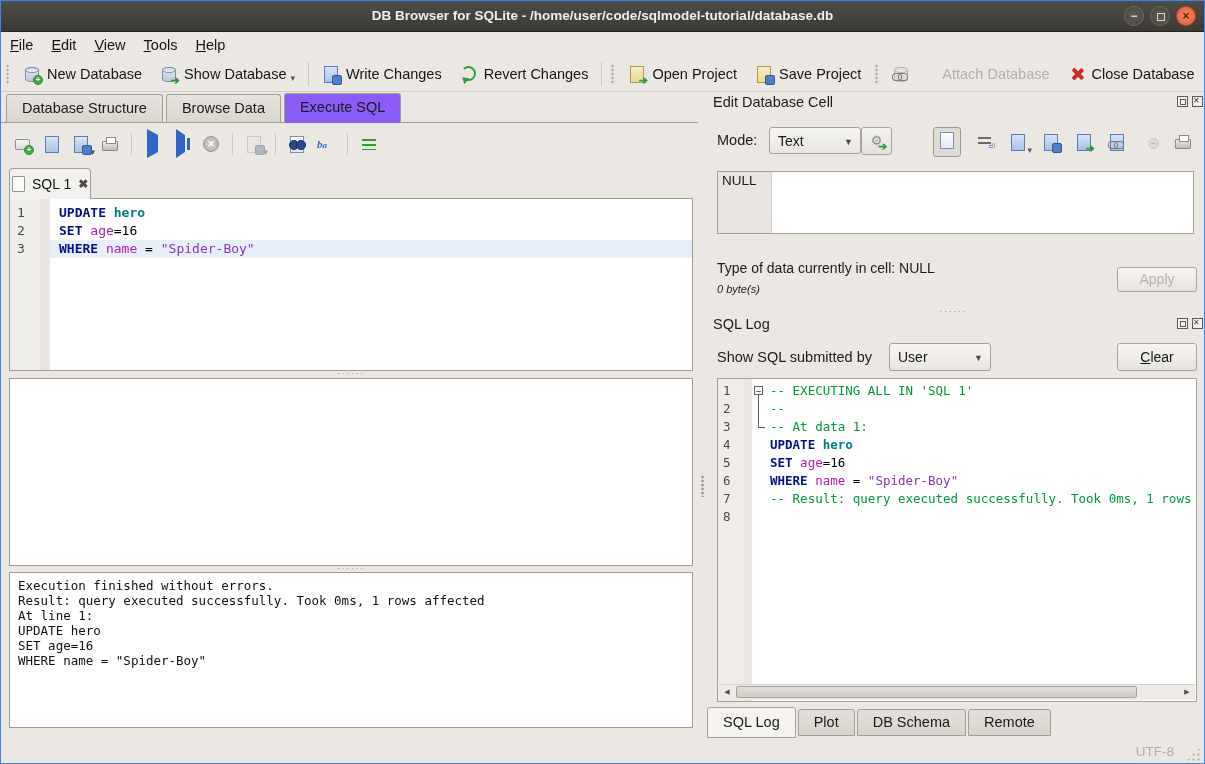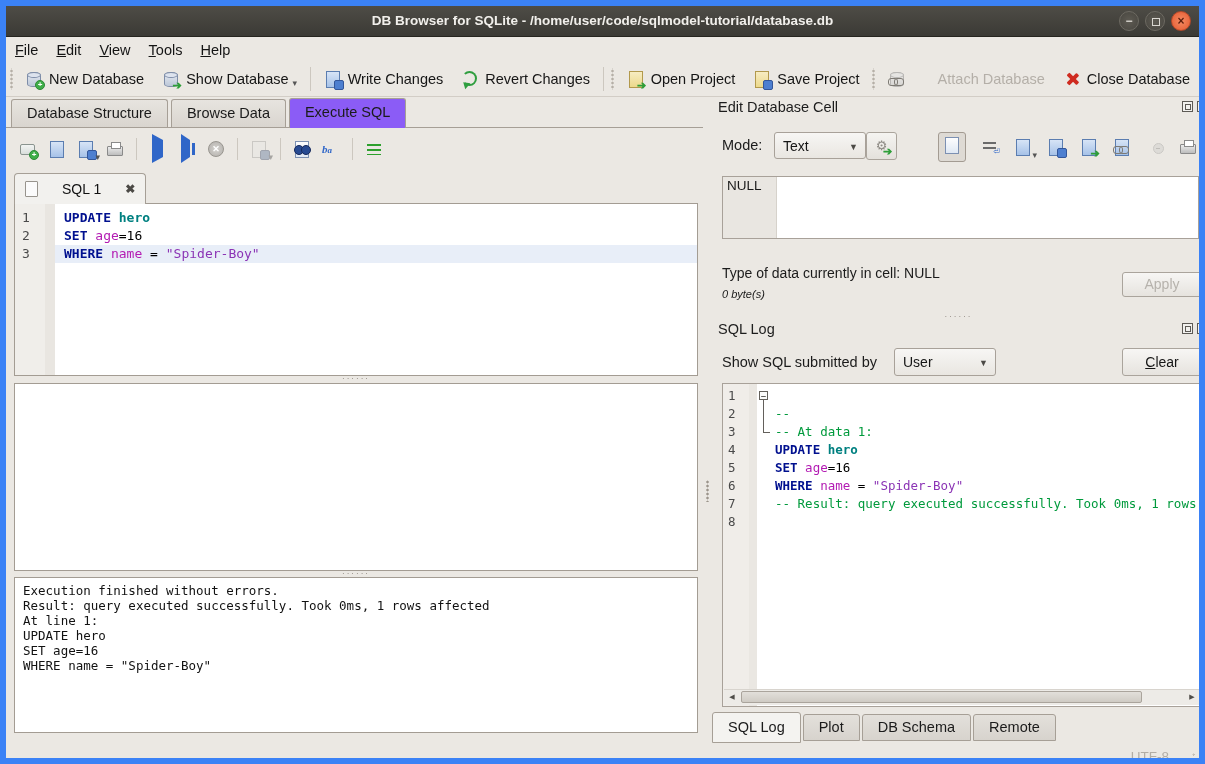--- a/index.html
+++ b/index.html
@@ -1,16 +1,16 @@
 <!DOCTYPE html>
 <html style="--kw: #00108f; --tbl: #008080; --id: #b31bb3; --str: #8b34b5; --com: #009a3c;"><head>
 <meta charset="utf-8">
 <style>
   html,body{margin:0;padding:0;background:#555;font-family:"Liberation Sans",sans-serif;}
-  .window{position:relative;width:1205px;height:764px;background:#ebe8e3;overflow:hidden;border:6px solid #3b82f6;box-sizing:border-box;}
+  .window{position:relative;width:1205px;height:764px;background:#ebe8e3;overflow:hidden;border:1px solid #3b82f6;box-sizing:border-box;}
 
   
   .titlebar{position:absolute;left:0;top:0;right:0;height:30px;background:linear-gradient(#4e4c46,#3b3a35);border-bottom:1px solid #26251f;}
   .title-text{position:absolute;left:120px;right:120px;top:0;height:30px;line-height:30px;text-align:center;color:#f1efeb;font-size:13.5px;font-weight:bold;white-space:nowrap;overflow:hidden;}
   .winbtns{position:absolute;right:8px;top:5px;display:flex;gap:6px;}
   .wbtn{width:20px;height:20px;border-radius:50%;background:radial-gradient(#5e5b53,#47453f);border:1px solid #6d6a62;box-sizing:border-box;position:relative;color:#d9d6d0;}
   .wbtn.close{background:radial-gradient(#f58b63,#e4592f);border-color:#b5492a;color:#5c1d0c;}
   .wbtn span{position:absolute;left:0;right:0;top:0;bottom:0;text-align:center;line-height:18px;font-size:12px;font-weight:bold;}
   .wbtn.max i{position:absolute;left:6px;top:6px;width:6px;height:6px;border:1.5px solid #d9d6d0;}
 
@@ -69,21 +69,21 @@
   .mtab{padding:5px 15px 6px;font-size:14.5px;color:#1b1b1b;background:linear-gradient(#e7e4df,#d9d5cf);border:1px solid #a69f96;border-bottom:none;border-radius:3px 3px 0 0;margin-right:3px;}
   .mtab.active{background:#8b5cf6;padding-bottom:8px;margin-bottom:-1px;}
   .tabline{position:absolute;left:0;top:121px;width:697px;height:1px;background:#a69f96;z-index:1;}
 
   
   .etb{position:absolute;left:13px;top:132px;display:flex;align-items:center;gap:11px;z-index:2;}
   .etb .tb-sep{height:22px;margin:0 1px;}
   .dim{opacity:.45;filter:grayscale(.6);}
 
   
-  .sqltab{position:absolute;left:8px;top:167px;height:31px;padding:0 10px;display:flex;align-items:center;gap:24px;background:#f2f1ee;border:1px solid #a69f96;border-bottom:none;border-radius:4px 4px 0 0;font-size:14px;color:#111;z-index:2;box-sizing:border-box;}
+  .sqltab{position:absolute;left:8px;top:167px;height:31px;padding:0 2px;display:flex;align-items:center;gap:7px;background:#f2f1ee;border:1px solid #a69f96;border-bottom:none;border-radius:4px 4px 0 0;font-size:14px;color:#111;z-index:2;box-sizing:border-box;}
   .sqltab .doc-ic{width:11px;height:14px;background:#fbfbfb;border:1px solid #98948d;border-radius:1px;}
   .closex{font-size:12px;font-weight:bold;color:#4c4a46;}
 
   
   .editor-box{position:absolute;left:8px;top:197px;width:684px;height:173px;border:1px solid #a39c93;background:linear-gradient(90deg,#f0eeea 0 30px,#e9e6e1 30px 40px,#ffffff 40px);box-sizing:border-box;overflow:hidden;}
   .cl{display:flex;height:18px;font-family:"DejaVu Sans Mono",monospace;font-size:13px;line-height:18px;}
   .cl .ln{width:30px;flex:none;padding-left:7px;box-sizing:border-box;color:#4a4a4a;}
   .cl .gut2{width:10px;flex:none;}
   .cl .codewrap{flex:1;padding-left:9px;white-space:pre;overflow:hidden;}
   .cl.hl .codewrap{background:#e8eef8;}
@@ -390,20 +390,21 @@
   <div class="pushbtn mn" style="left:1116px;top:342px;width:80px;height:28px;line-height:26px;">
     <span>Clear</span>
   </div>
 
   <div class="log-box">
     <div style="padding-top:3px;">
         <div class="cl">
           <span class="ln">1</span>
           <span class="gut2"></span>
           <span class="foldc f-start"></span>
+          <span class="codewrap"><span class="tk-com">-- EXECUTING ALL IN 'SQL 1'</span></span>
         </div>
         <div class="cl">
           <span class="ln">2</span>
           <span class="gut2"></span>
           <span class="foldc f-mid"></span>
           <span class="codewrap"><span class="tk-com">--</span></span>
         </div>
         <div class="cl">
           <span class="ln">3</span>
           <span class="gut2"></span>

